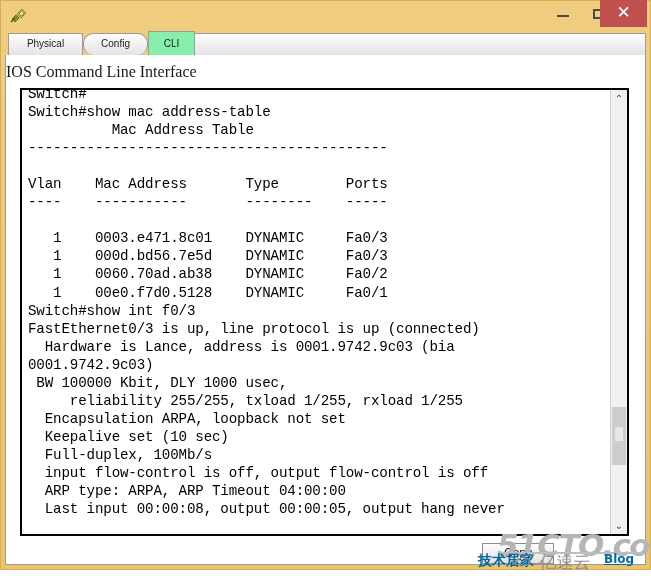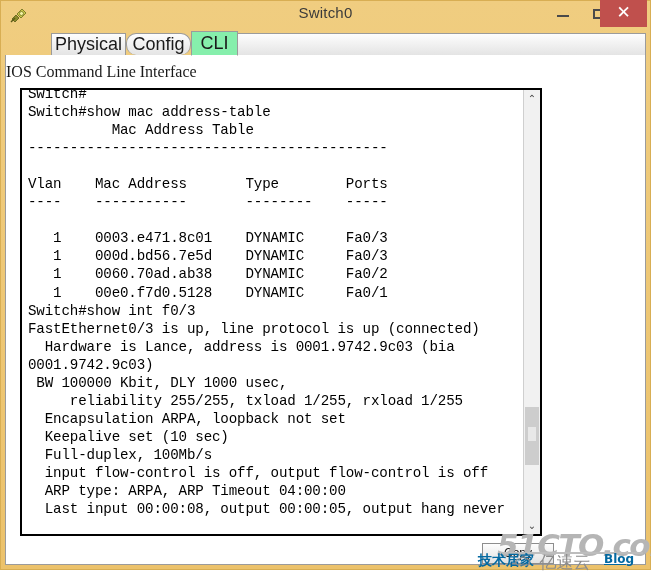--- a/index.html
+++ b/index.html
@@ -95,26 +95,25 @@
     height: 24px;
   }
   .tab {
     position: absolute;
     top: 2px;
     height: 22px;
     box-sizing: border-box;
     background: linear-gradient(#fdfdfd, #e4e4e4);
     border: 1px solid #9b9b9b;
     border-bottom: none;
-    font-size: 18px;
+    font-size: 10px;
     color: #1a1a1a;
     text-align: center;
     line-height: 20px;
     font-family: "Liberation Sans", sans-serif;
-    margin-left: 43px;
   }
   .tab.active {
     top: 0px;
     height: 25px;
     background: #86efac;
     border-bottom: 1px solid #ffffff;
     line-height: 23px;
     z-index: 5;
   }
   #tab-physical { left: 3px; width: 75px; }
@@ -149,21 +148,21 @@
     width: 641px;
     font-size: 16px;
     color: #1a1a1a;
     font-family: "Liberation Serif", serif;
   }
 
   
   #terminal-wrap {
     position: absolute;
     left: 14px; top: 33px;
-    width: 522px;
+    width: 609px;
     height: 448px;
     border: 2px solid #000000;
     box-sizing: border-box;
     background: #ffffff;
     overflow: hidden;
   }
   #terminal-text {
     position: absolute;
     left: 6px;
     top: -5px;
@@ -286,21 +285,20 @@
 <div id="titlebar">
   <div id="app-icon">
     <svg width="20" height="20" viewBox="0 0 20 20">
       <path d="M3 14 L7 10 L10 13 L6 17 Z" fill="#8b8b2a" stroke="#5a5a16" stroke-width="0.8"></path>
       <path d="M8 9 L13 4 L17 8 L12 13 Z" fill="#c9c948" stroke="#6b6b1c" stroke-width="0.8"></path>
       <circle cx="12.5" cy="8.5" r="2" fill="#f2f2a0" stroke="#6b6b1c" stroke-width="0.7"></circle>
       <path d="M2 17 L6 13" stroke="#5a5a16" stroke-width="1.4"></path>
     </svg>
   </div>
 
-  <div id="title-text">Switch0</div>
 
   <div class="winbtn" id="btn-min">
     <div class="glyph-min"></div>
   </div>
   <div class="winbtn" id="btn-max">
     <div class="glyph-max"></div>
   </div>
   <div class="winbtn" id="btn-close">
     <div class="glyph-close">✕</div>
   </div>

